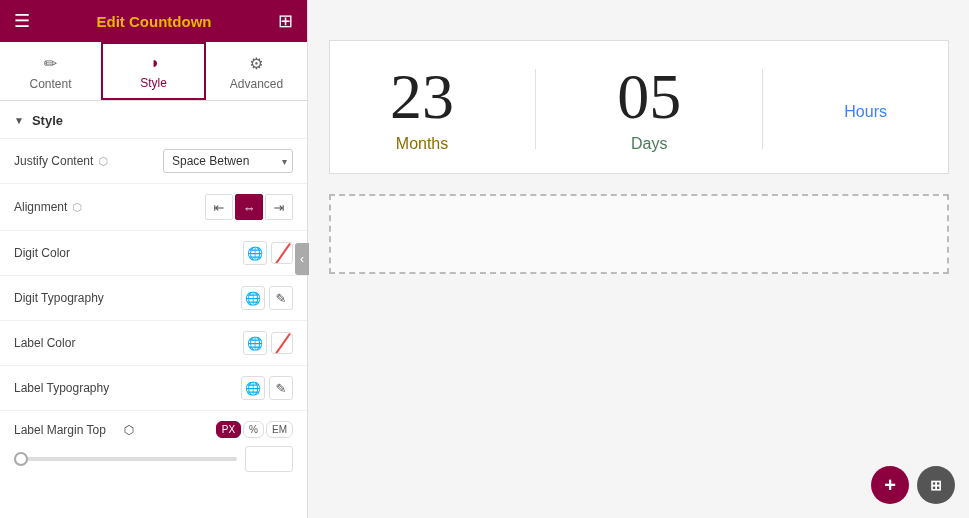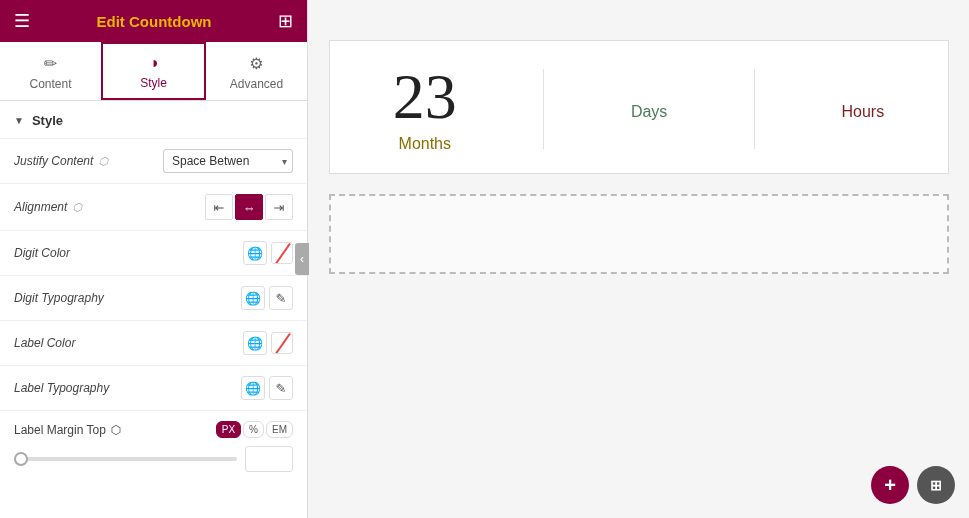--- a/index.html
+++ b/index.html
@@ -101,21 +101,20 @@
       padding: 10px 14px;
       border-bottom: 1px solid #f0f0f0;
     }
 
     .field-label {
       font-size: 12px;
       color: #444;
       display: flex;
       align-items: center;
       gap: 5px;
-      font-style: italic;
     }
 
     .field-label .monitor-icon {
       font-size: 11px;
       color: #aaa;
     }
 
     .field-controls {
       display: flex;
       align-items: center;
@@ -252,21 +251,21 @@
       align-items: center;
       justify-content: space-between;
       margin-bottom: 8px;
     }
 
     .margin-label {
       font-size: 12px;
       color: #444;
       display: flex;
       align-items: center;
-      gap: 5px;
+      gap: 18px;
     }
 
     .unit-btns {
       display: flex;
       gap: 2px;
     }
 
     .unit-btn {
       font-size: 10px;
       padding: 2px 5px;
@@ -375,21 +374,21 @@
     }
 
     .countdown-label {
       font-size: 16px;
       font-weight: normal;
       margin-top: 6px;
     }
 
     .label-months { color: #8c6e00; }
     .label-days { color: #4a7c59; }
-    .label-hours { color: #7f1d1d; }
+    .label-hours { color: #3b82f6; }
 
     .countdown-separator {
       border-left: 1px solid #e0e0e0;
       height: 80px;
     }
 
     .dashed-box {
       margin-top: 20px;
       width: 620px;
       height: 80px;
@@ -570,20 +569,21 @@
 </div>
 
 <div class="main-area">
   <div class="countdown-widget">
     <div class="countdown-item">
       <span class="countdown-digit">23</span>
       <span class="countdown-label label-months">Months</span>
     </div>
     <div class="countdown-separator"></div>
     <div class="countdown-item">
+      <span class="countdown-digit">05</span>
       <span class="countdown-label label-days">Days</span>
     </div>
     <div class="countdown-separator"></div>
     <div class="countdown-item">
       <span class="countdown-label label-hours">Hours</span>
     </div>
   </div>
 
   <div class="dashed-box"></div>
 

